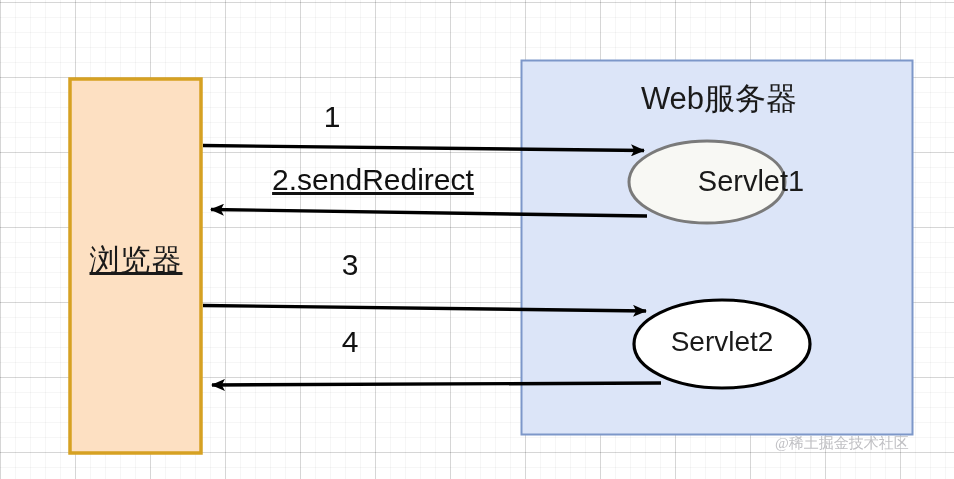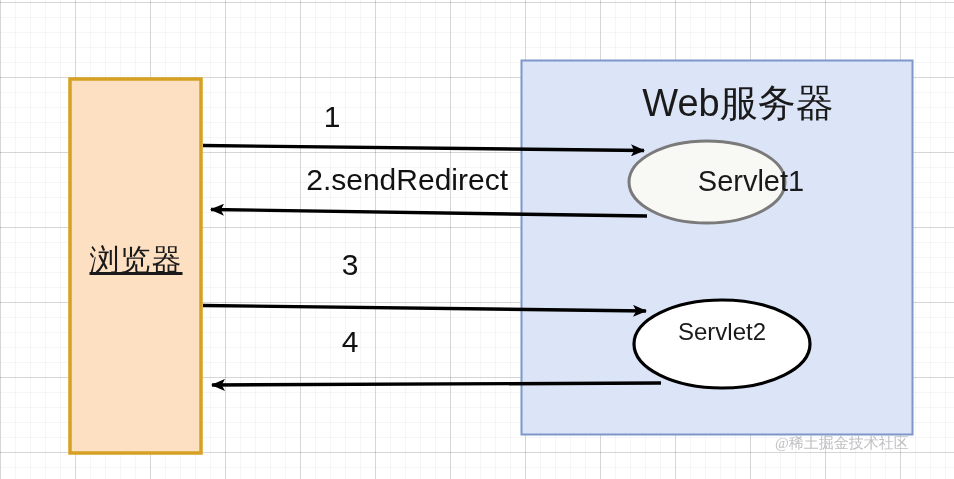--- a/index.html
+++ b/index.html
@@ -42,47 +42,47 @@
   }
   .browser-label {
     left: 69px;
     top: 240px;
     width: 134px;
     font-size: 30px;
     letter-spacing: 1px;
     text-decoration: underline;
   }
   .server-title {
-    left: 608px;
+    left: 589px;
     top: 78px;
     width: 260px;
-    font-size: 38px;
+    font-size: 31px;
   }
   .servlet1-label {
     left: 628px;
     top: 165px;
     width: 158px;
     font-size: 29px;
     margin-left: 44px;
   }
   .servlet2-label {
     left: 634px;
-    top: 318px;
+    top: 326px;
     width: 176px;
-    font-size: 24px;
+    font-size: 28px;
   }
   .edge-label {
     position: absolute;
     color: #111111;
     white-space: nowrap;
     font-family: "Liberation Sans", "DejaVu Sans", sans-serif;
     text-align: center;
   }
   .edge-label-1 { left: 282px; top: 100px; width: 100px; font-size: 30px; }
-  .edge-label-2 { left: 238px; top: 163px; width: 270px; font-size: 30px; text-align: right; }
+  .edge-label-2 { left: 238px; top: 163px; width: 270px; font-size: 30px; text-align: center; text-decoration: underline; }
   .edge-label-3 { left: 300px; top: 248px; width: 100px; font-size: 30px; }
   .edge-label-4 { left: 300px; top: 325px; width: 100px; font-size: 30px; }
   .watermark {
     position: absolute;
     left: 775px;
     top: 434px;
     font-size: 15px;
     color: #c0c0c4;
     white-space: nowrap;
     font-family: Liberation Serif, serif;

